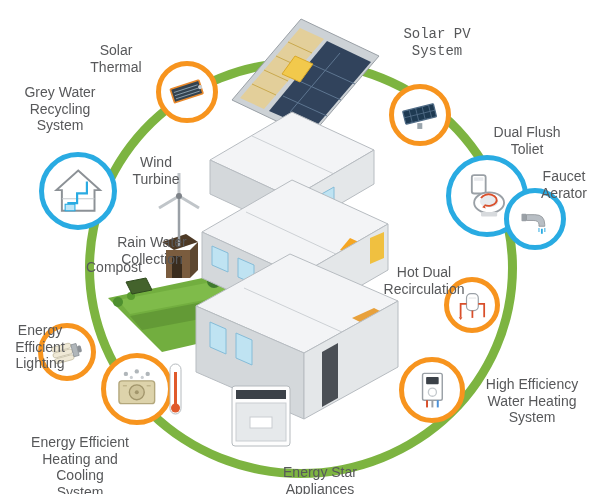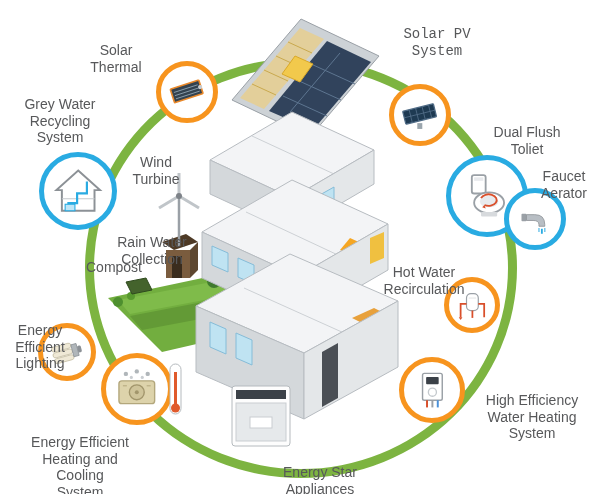--- a/index.html
+++ b/index.html
@@ -25,30 +25,30 @@
   .b-faucet{left:504px;top:188px;width:62px;height:62px;}
   .b-hot-water{left:444px;top:277px;width:56px;height:56px;}
   .b-lighting{left:38px;top:323px;width:58px;height:58px;}
   .b-water-heating{left:399px;top:357px;width:66px;height:66px;}
   .b-hvac{left:101px;top:353px;width:72px;height:72px;}
   .thermo{left:163px;top:360px;width:26px;height:62px;}
 
   
   .l-solar-thermal{left:76px;top:42px;width:80px;}
   .l-solar-pv{left:397px;top:26px;width:80px;font-family:Liberation Mono, monospace;}
-  .l-grey-water{left:10px;top:84px;width:100px;margin-top:12px;}
+  .l-grey-water{left:10px;top:84px;width:100px;}
   .l-toilet{left:477px;top:124px;width:100px;}
   .l-faucet{left:530px;top:168px;width:68px;}
   .l-wind{left:116px;top:154px;width:80px;}
   .l-rain-water{left:102px;top:234px;width:100px;}
   .l-compost{left:74px;top:259px;width:80px;}
   .l-natural{left:123px;top:294px;width:80px;}
   .l-hot-water{left:364px;top:264px;width:120px;}
   .l-lighting{left:5px;top:322px;width:70px;}
-  .l-water-heating{left:472px;top:392px;width:120px;}
+  .l-water-heating{left:472px;top:376px;width:120px;}
   .l-hvac{left:18px;top:410px;width:124px;margin-top:24px;}
   .l-energy-star{left:270px;top:464px;width:100px;}
 </style>
 </head>
 <body>
 
 <div class="canvas">
 
   <div class="ring"></div>
 
@@ -257,21 +257,21 @@
 System</div>
   <div class="label l-toilet">Dual Flush
 Toliet</div>
   <div class="label l-faucet">Faucet
 Aerator</div>
   <div class="label l-wind">Wind
 Turbine</div>
   <div class="label l-rain-water">Rain Water
 Collection</div>
   <div class="label l-compost">Compost</div>
-  <div class="label l-hot-water">Hot Water
+  <div class="label l-hot-water">Hot Dual
 Recirculation</div>
   <div class="label l-lighting">Energy
 Efficient
 Lighting</div>
   <div class="label l-water-heating">High Efficiency
 Water Heating
 System</div>
   <div class="label l-hvac">Energy Efficient
 Heating and Cooling
 System</div>

